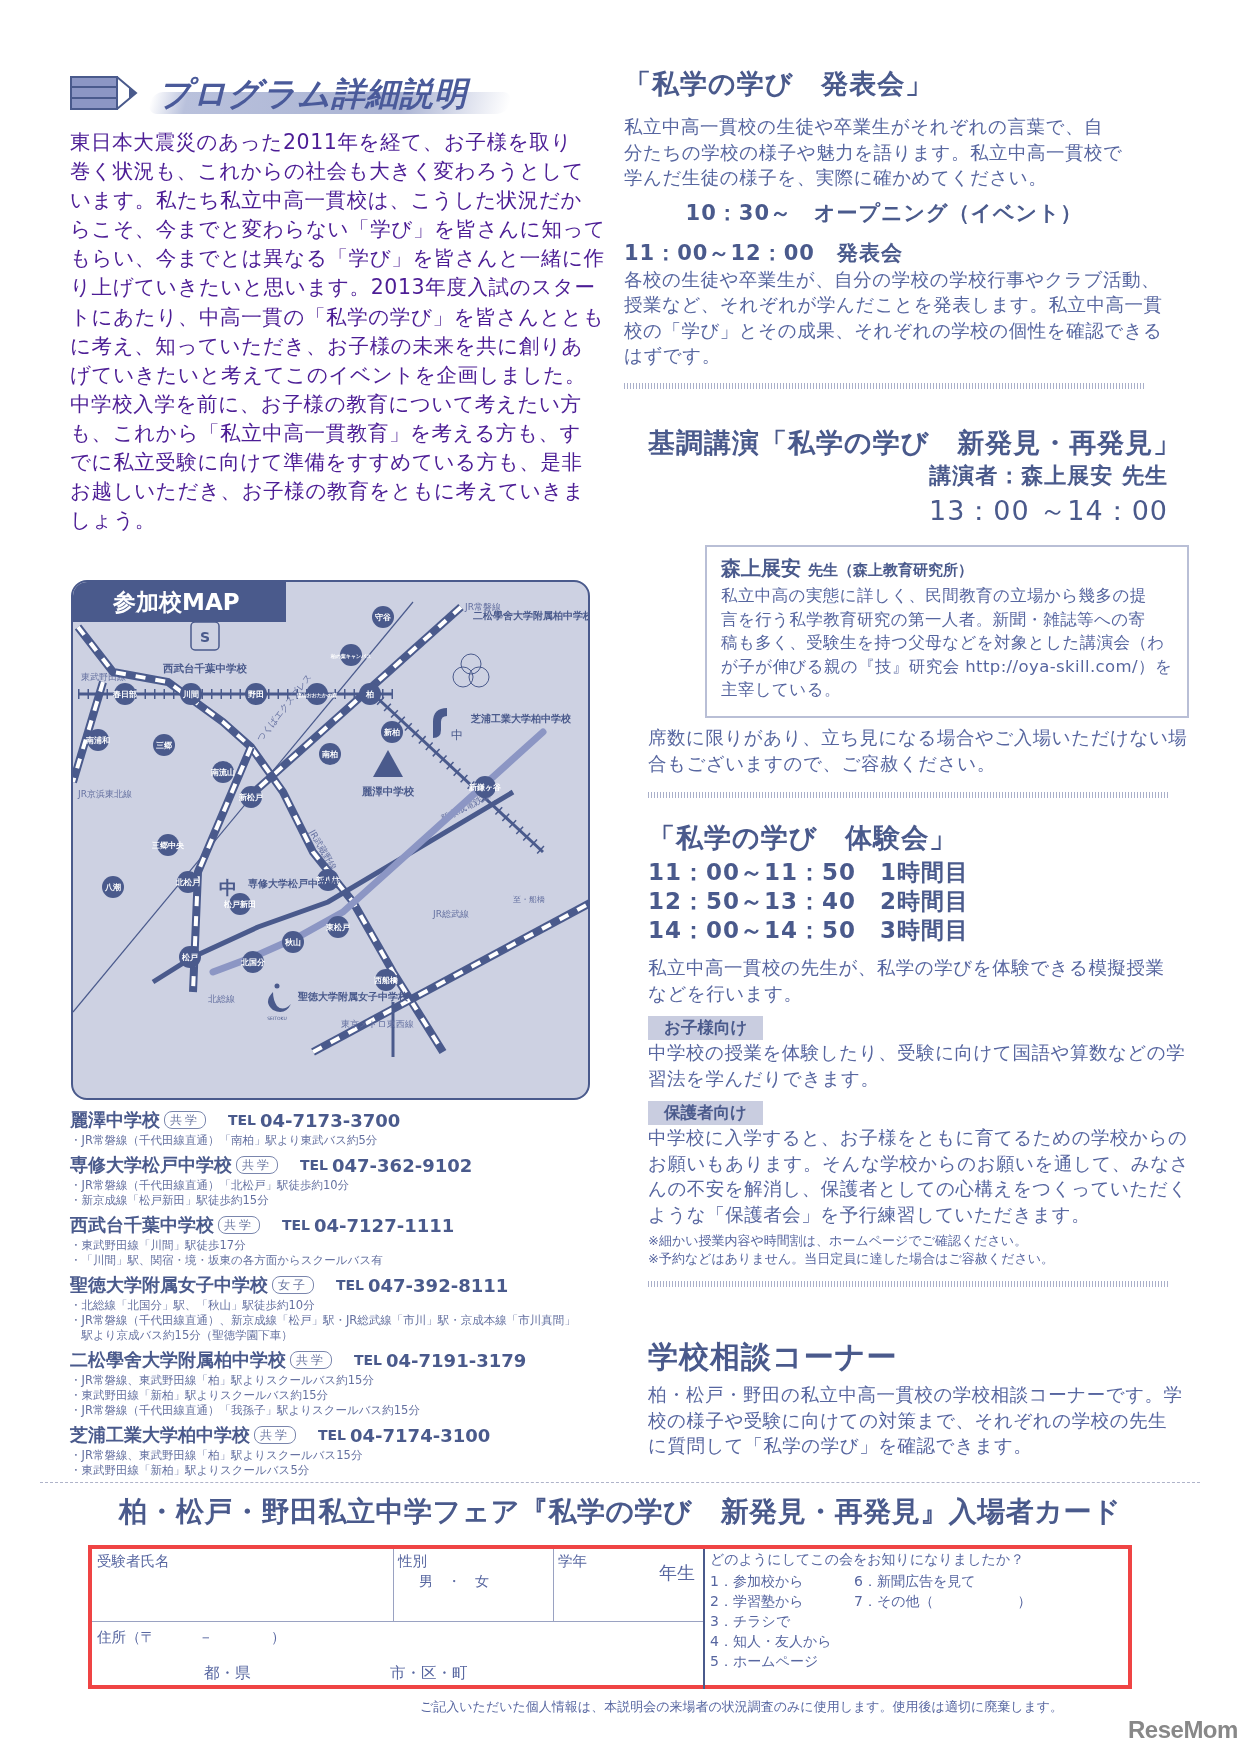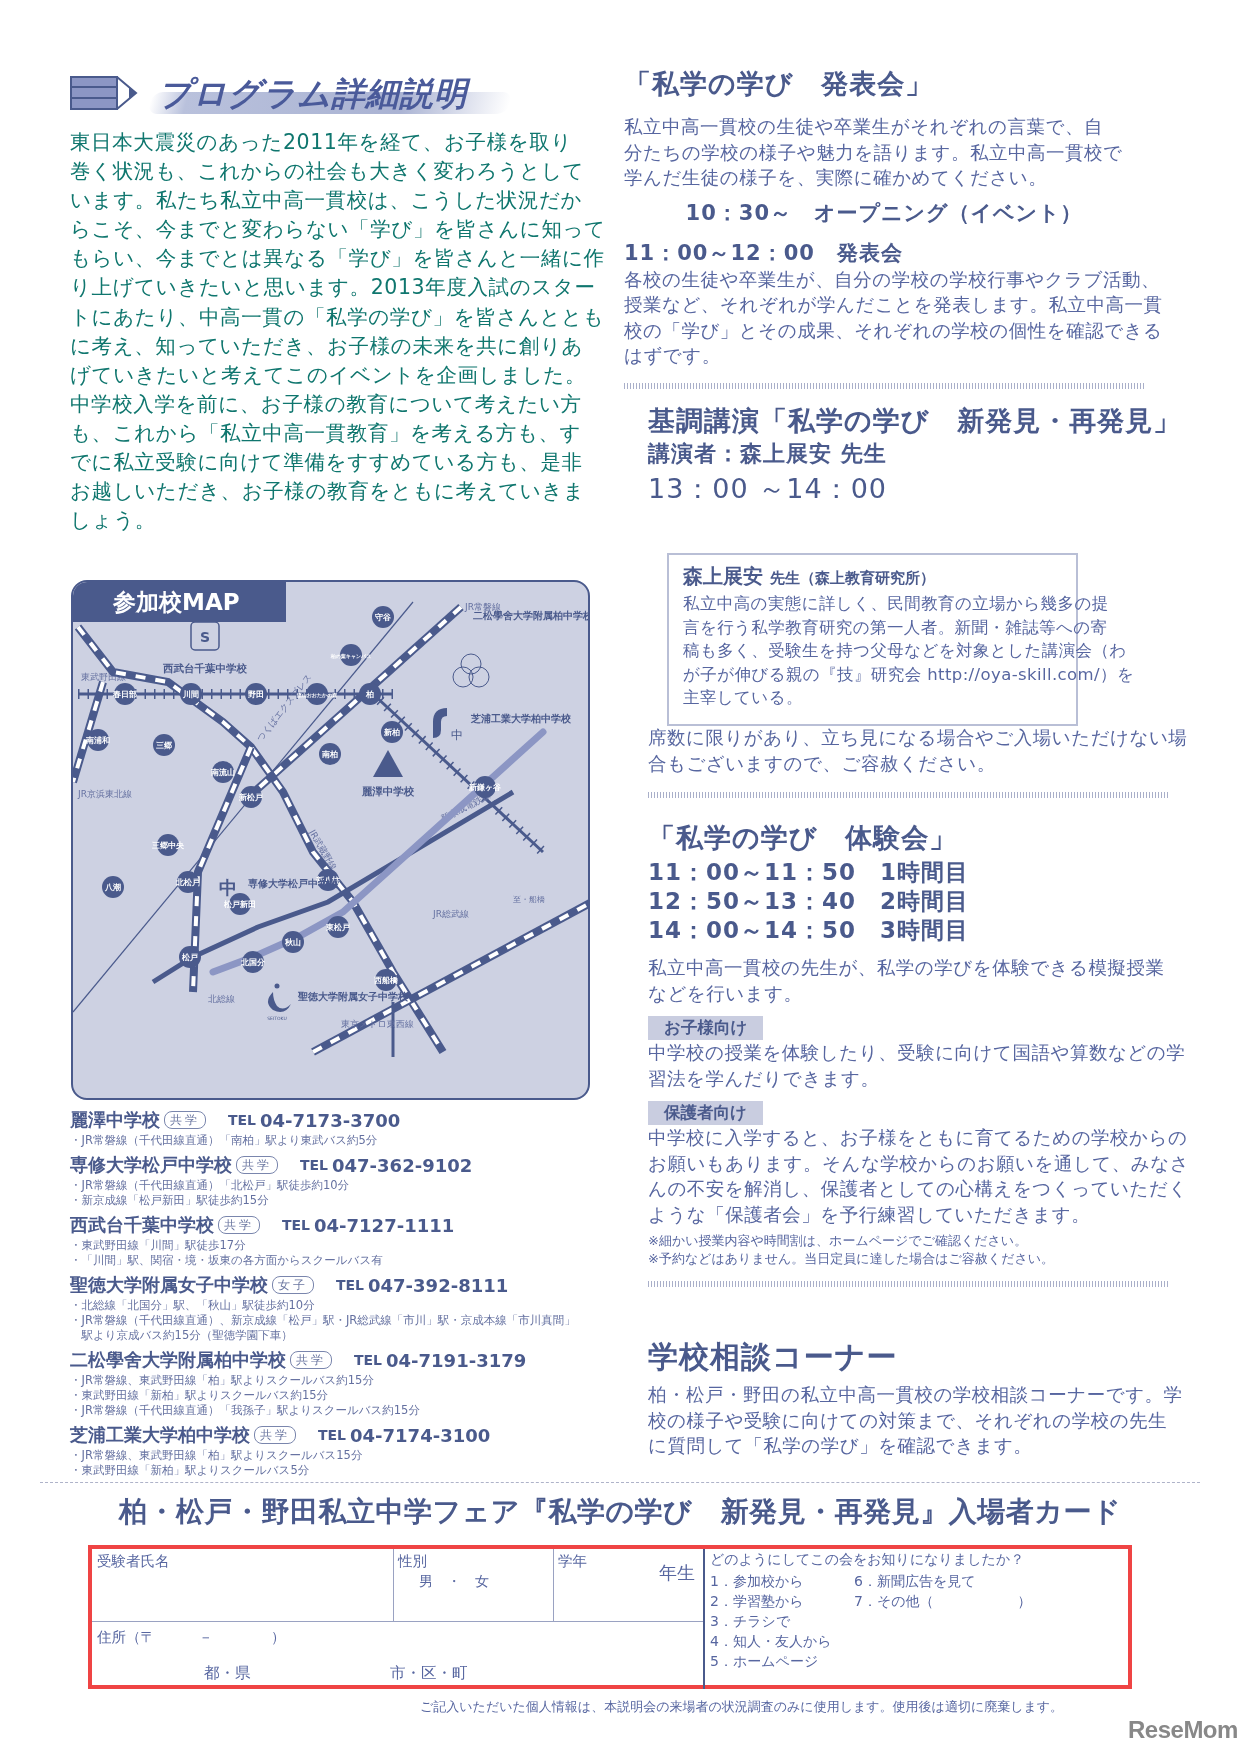--- a/index.html
+++ b/index.html
@@ -7,21 +7,21 @@
          font-family: "DejaVu Sans", "Liberation Sans", sans-serif; color: #4a5a8c; }
   .abs { position: absolute; }
   
   #sec-title { left: 70px; top: 72px; width: 440px; height: 44px; }
   #sec-title .pencil { position: absolute; left: 0; top: 4px; }
   #sec-title .brush { position: absolute; left: 80px; top: 20px; width: 360px; height: 22px;
         background: linear-gradient(90deg, rgba(170,180,210,0) 0%, #b9c1dc 10%, #aab3d3 70%, rgba(170,180,210,0) 100%);
         border-radius: 10px; transform: skewX(-15deg); }
   #sec-title .txt { position: absolute; left: 88px; top: 0; font-size: 33px; font-weight: bold; font-style: italic;
         color: #4a5a9a; letter-spacing: 1px; white-space: nowrap; }
-  #intro { left: 70px; top: 128px; width: 520px; font-size: 20.5px; line-height: 29.1px; color: #0f766e; letter-spacing: 0.6px; }
+  #intro { left: 70px; top: 128px; width: 520px; font-size: 20.5px; line-height: 29.1px; color: #4c1d95; letter-spacing: 0.6px; }
   #intro div { white-space: nowrap; }
 
   #map { left: 71px; top: 580px; width: 519px; height: 520px; border: 2px solid #4a5a8c; border-radius: 16px;
          background: #cdd1e2; overflow: hidden; }
   #map .map-tab { position: absolute; left: 0; top: 0; width: 213px; height: 40px; background: #4a5a8c;
          border-top-left-radius: 14px; color: #ffffff; font-size: 23px; font-weight: bold; padding-left: 40px; line-height: 40px; }
   #map svg { position: absolute; left: 0; top: 0; }
 
   #schools { left: 70px; top: 1107px; width: 540px; }
   .school { margin-bottom: 4px; }
@@ -33,22 +33,22 @@
   .school-access { font-size: 11.5px; line-height: 15px; color: #6470a0; white-space: nowrap; }
 
   
   .h2 { font-size: 27px; font-weight: bold; color: #4a5a8c; white-space: nowrap; letter-spacing: 1px; }
   .body-txt { font-size: 18.5px; line-height: 25.5px; color: #5766a0; letter-spacing: 0.5px; }
   .body-txt div { white-space: nowrap; }
   .time { font-size: 21px; font-weight: bold; color: #4a5a8c; white-space: nowrap; letter-spacing: 1px; }
   .dotline { height: 6px; background: repeating-linear-gradient(90deg, #a9afc9 0 1px, transparent 1px 3px); }
 
   #s1 { left: 624px; top: 66px; width: 520px; }
-  #s2 { left: 648px; top: 403px; width: 520px; }
-  #lecturer-box { left: 667px; top: 545px; width: 411px; height: 173px; border: 2px solid #b9bfd6; padding: 8px 14px; margin-top: 8px; }
+  #s2 { left: 648px; top: 425px; width: 520px; text-align: right; }
+  #lecturer-box { left: 705px; top: 545px; width: 484px; height: 173px; border: 2px solid #b9bfd6; padding: 8px 14px; }
   #lecturer-box .name { font-size: 20px; font-weight: bold; color: #4a5a8c; white-space: nowrap; }
   #lecturer-box .name span.small { font-size: 15px; }
   #lecturer-box .bio { font-size: 16.5px; line-height: 23.5px; color: #5766a0; margin-top: 2px; letter-spacing: 0.4px; }
   #lecturer-box .bio div { white-space: nowrap; }
   #s2note { left: 648px; top: 725px; width: 520px; }
   #s3 { left: 648px; top: 820px; width: 520px; }
   .tag { display: inline-block; background: #c9cde0; color: #4a5a8c; font-weight: bold; font-size: 16.5px; padding: 1px 16px; }
   .note { font-size: 13px; line-height: 17.5px; color: #5766a0; white-space: nowrap; }
   #s4 { left: 648px; top: 1337px; width: 520px; }
 

